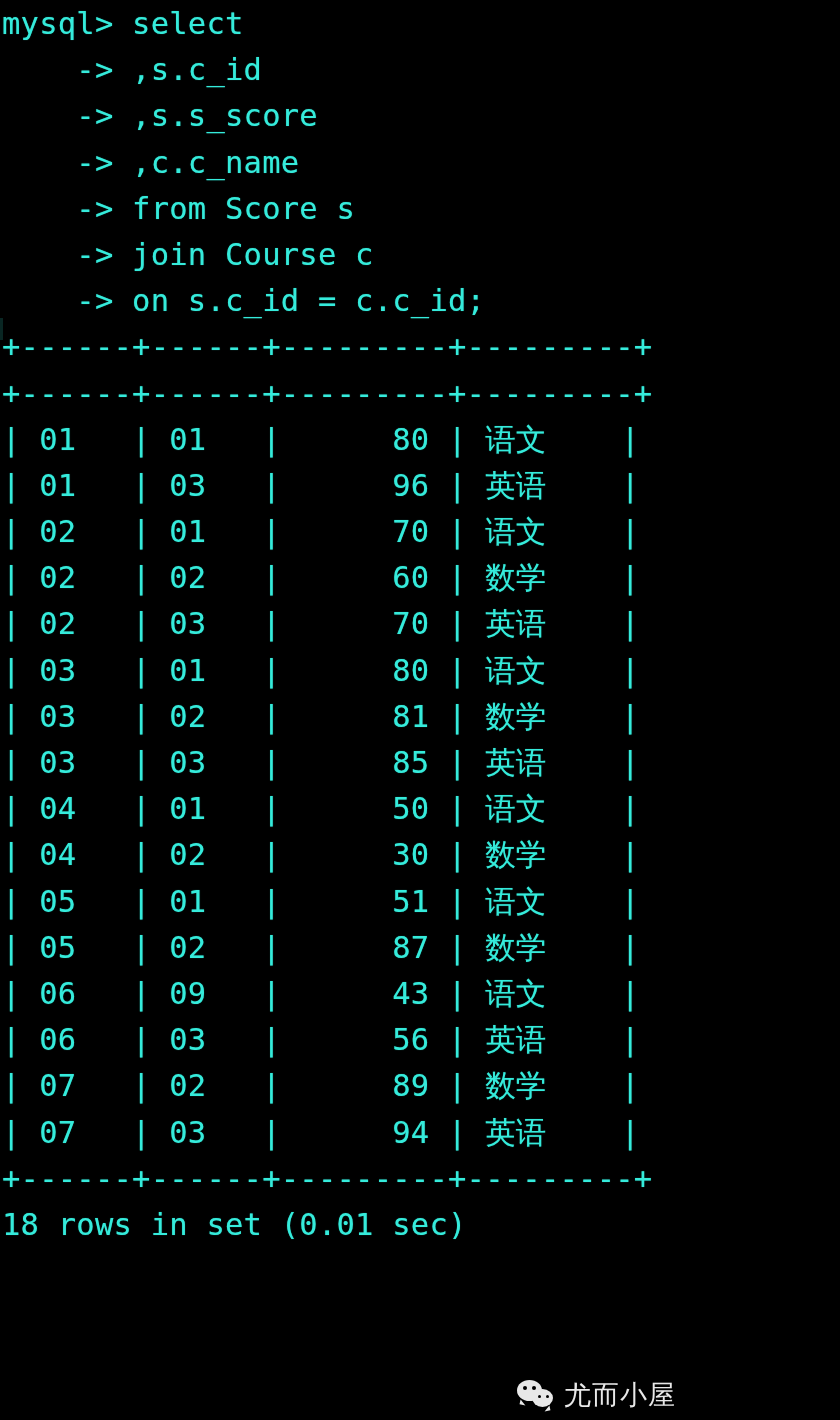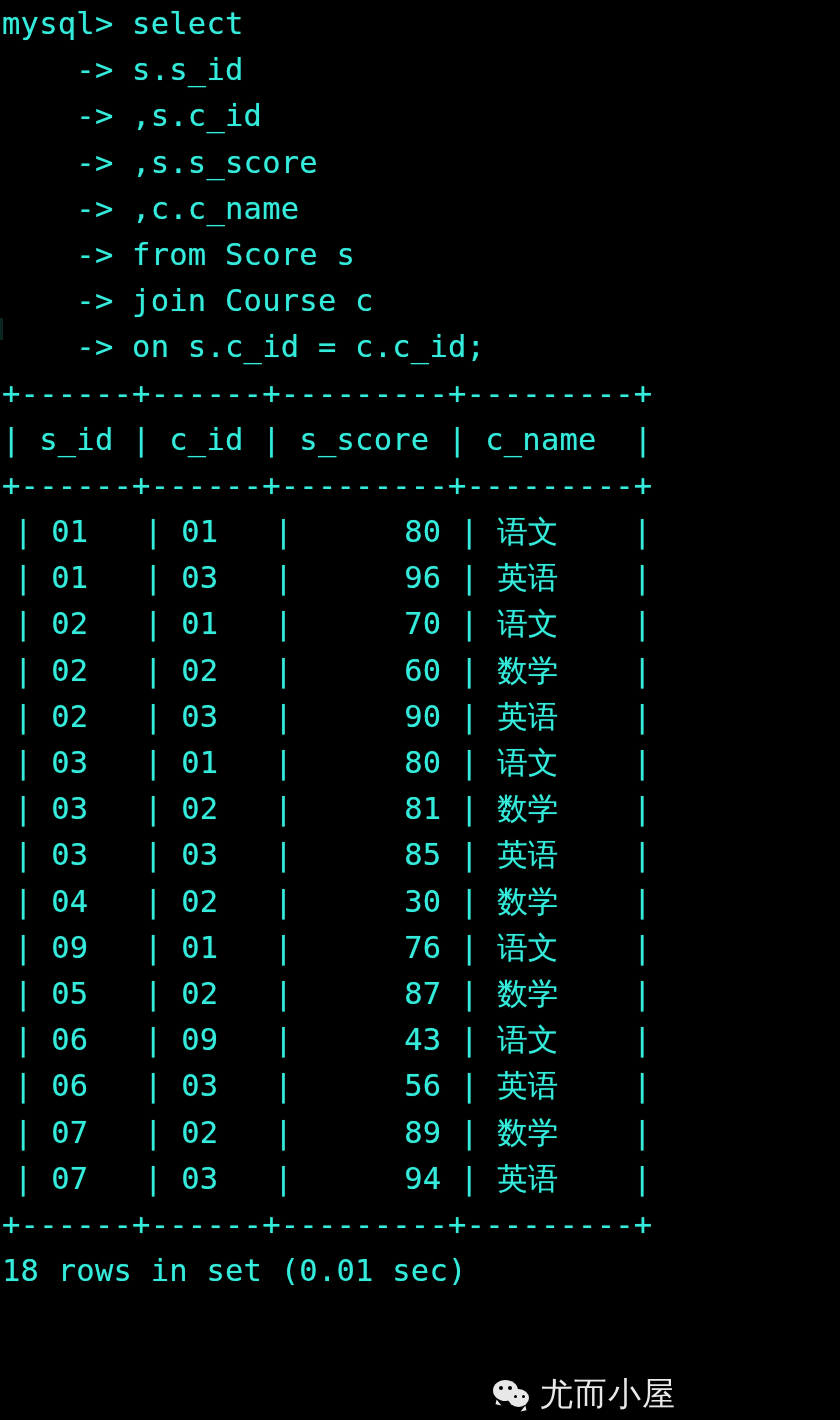--- a/index.html
+++ b/index.html
@@ -41,21 +41,21 @@
     font-size: 30.5px;
     line-height: 46.2px;
     height: 46.2px;
     color: #35ebdb;
     letter-spacing: 0.22px;
     text-shadow: 0 0 1px rgba(53,235,219,0.55);
   }
 
   .line.sql  { color: #35ebdb; }
   .line.rule { color: #35ebdb; }
-  .line.row  { color: #35ebdb; margin-left: 12px; }
+  .line.row  { color: #35ebdb; }
   .line.foot { color: #35ebdb; }
 
   
 
   
   .edge-artifact {
     position: absolute;
     left: 0;
     top: 318px;
     width: 3px;
@@ -128,59 +128,58 @@
     border-radius: 50%;
   }
   .wechat-icon .eye.b1 { left: 6px;  top: 8px; }
   .wechat-icon .eye.b2 { left: 15px; top: 8px; }
   .wechat-icon .eye.s1 { left: 21px; top: 17px; width: 3px; height: 3px; }
   .wechat-icon .eye.s2 { left: 29px; top: 17px; width: 3px; height: 3px; }
 
   .watermark-text {
     color: #f2f2f2;
     font-family: "DejaVu Sans", "Liberation Sans", sans-serif;
-    font-size: 33px;
+    font-size: 27px;
     font-weight: 500;
     letter-spacing: 1px;
     line-height: 1;
     white-space: nowrap;
   }
 </style>
 </head>
 <body>
 
 <div id="terminal">
 
   <div class="edge-artifact"></div>
 
   <div class="term-body">
 
     <span class="line sql">mysql&gt; select</span>
-    <span class="line sql">    -&gt; s.s_id</span>
     <span class="line sql">    -&gt; ,s.c_id</span>
     <span class="line sql">    -&gt; ,s.s_score</span>
     <span class="line sql">    -&gt; ,c.c_name</span>
     <span class="line sql">    -&gt; from Score s</span>
     <span class="line sql">    -&gt; join Course c</span>
     <span class="line sql">    -&gt; on s.c_id = c.c_id;</span>
 
     <span class="line rule">+------+------+---------+---------+</span>
-    <span class="line rule">| s_id | c_id | s_score | c_name  |</span>
     <span class="line rule">+------+------+---------+---------+</span>
 
     <span class="line row">| 01   | 01   |      80 | 语文    |</span>
     <span class="line row">| 01   | 03   |      96 | 英语    |</span>
     <span class="line row">| 02   | 01   |      70 | 语文    |</span>
     <span class="line row">| 02   | 02   |      60 | 数学    |</span>
-    <span class="line row">| 02   | 03   |      90 | 英语    |</span>
+    <span class="line row">| 02   | 03   |      70 | 英语    |</span>
     <span class="line row">| 03   | 01   |      80 | 语文    |</span>
     <span class="line row">| 03   | 02   |      81 | 数学    |</span>
     <span class="line row">| 03   | 03   |      85 | 英语    |</span>
+    <span class="line row">| 04   | 01   |      50 | 语文    |</span>
     <span class="line row">| 04   | 02   |      30 | 数学    |</span>
-    <span class="line row">| 09   | 01   |      76 | 语文    |</span>
+    <span class="line row">| 05   | 01   |      51 | 语文    |</span>
     <span class="line row">| 05   | 02   |      87 | 数学    |</span>
     <span class="line row">| 06   | 09   |      43 | 语文    |</span>
     <span class="line row">| 06   | 03   |      56 | 英语    |</span>
     <span class="line row">| 07   | 02   |      89 | 数学    |</span>
     <span class="line row">| 07   | 03   |      94 | 英语    |</span>
 
     <span class="line rule">+------+------+---------+---------+</span>
     <span class="line foot">18 rows in set (0.01 sec)</span>
   </div>
 

